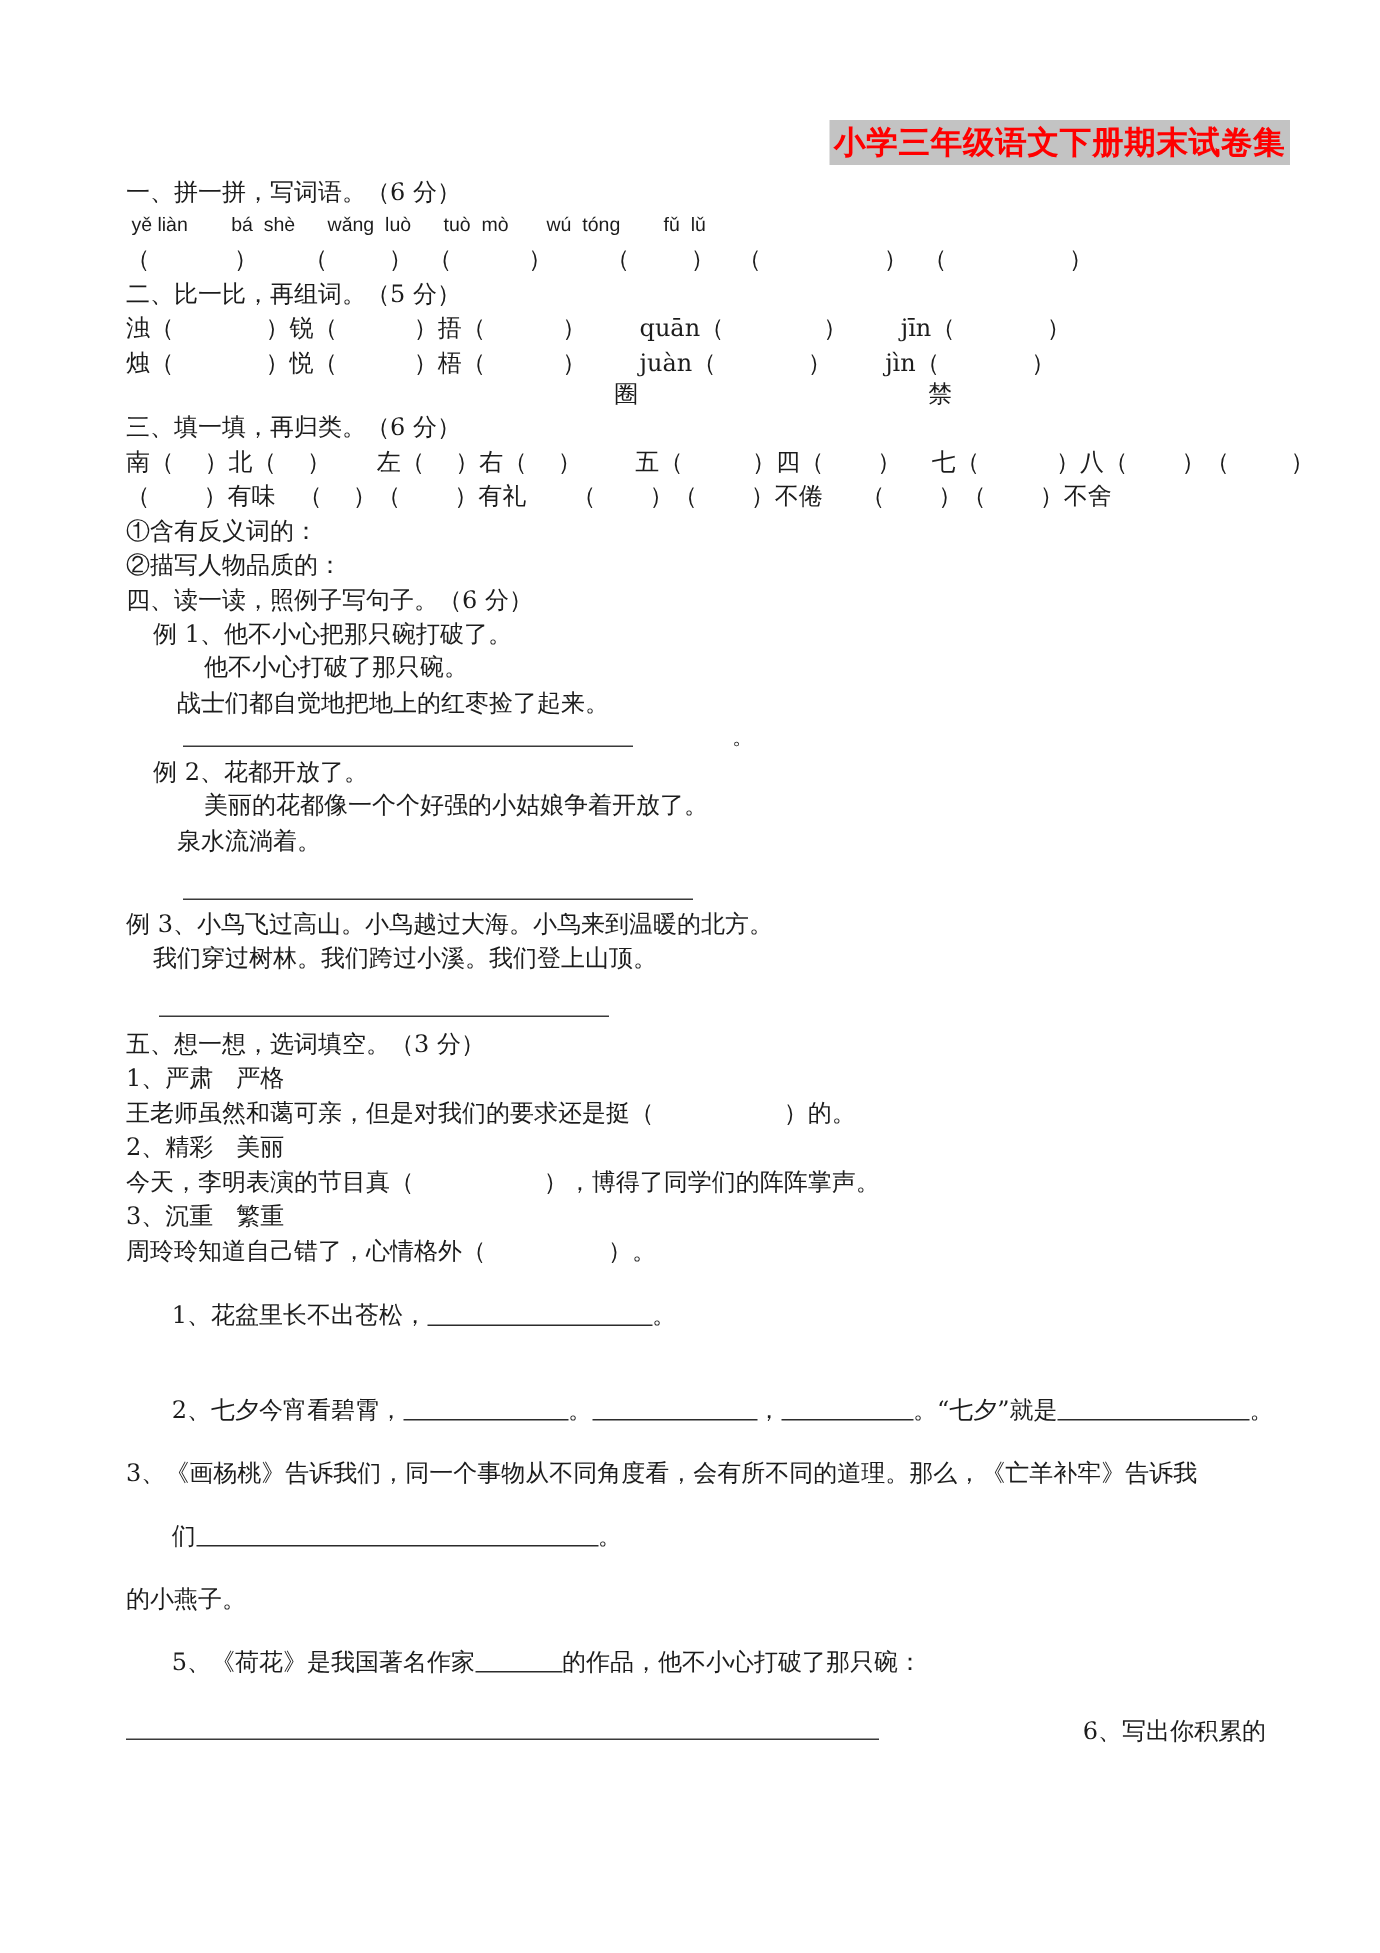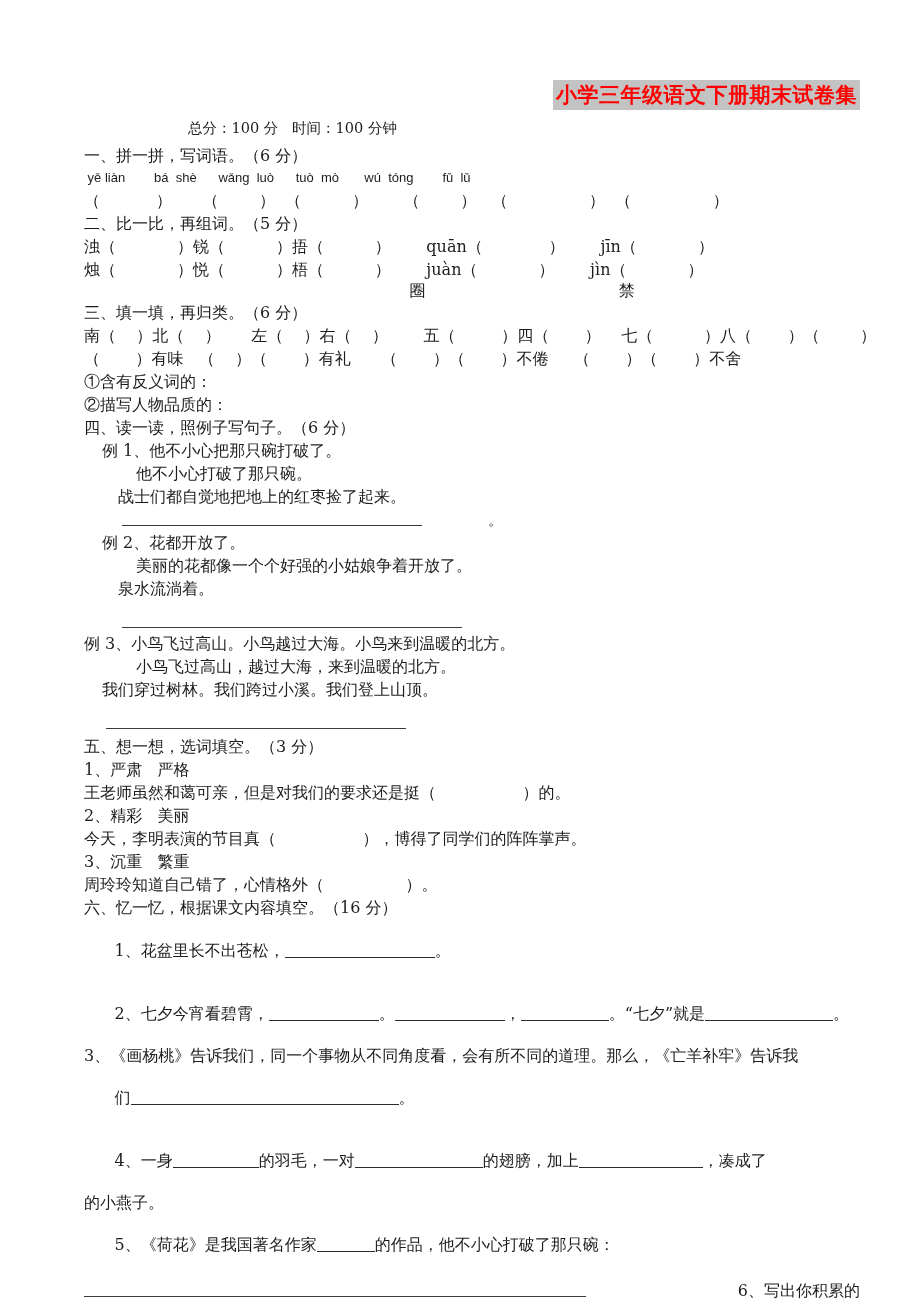--- a/index.html
+++ b/index.html
@@ -93,21 +93,20 @@
   .tight { line-height: 21px; }
 </style>
 </head>
 <body>
 
 <div class="page">
 
   <div class="title-wrap">
     <span class="title">小学三年级语文下册期末试卷集</span>
   </div>
-  <div class="subtitle cn">总分：100 分   时间：100 分钟</div>
 
   <div class="sec">
     <div class="cn">一、拼一拼，写词语。（6 分）</div>
     <div class="py"> yě liàn        bá  shè      wǎng  luò      tuò  mò       wú  tóng        fǔ  lǔ</div>
     <div class="cn">（           ）      （        ）  （          ）       （        ）   （                ）  （                ）</div>
   </div>
 
   <div class="sec">
     <div class="cn">二、比一比，再组词。（5 分）</div>
     <div class="cn">浊（            ）锐（          ）捂（          ）       quān（             ）       jīn（            ）</div>
@@ -135,62 +134,57 @@
     </div>
 
     <div class="cn indent1">例 2、花都开放了。</div>
     <div class="cn indent2">美丽的花都像一个个好强的小姑娘争着开放了。</div>
     <div class="cn indent3">泉水流淌着。</div>
     <div class="ruleline" style="height:32px;">
       <span class="rule" style="position:absolute;left:38px;width:340px;bottom:4px;"></span>
     </div>
 
     <div class="cn">例 3、小鸟飞过高山。小鸟越过大海。小鸟来到温暖的北方。</div>
-    <div class="cn indent2">小鸟飞过高山，越过大海，来到温暖的北方。</div>
     <div class="cn indent1">我们穿过树林。我们跨过小溪。我们登上山顶。</div>
     <div class="ruleline" style="height:34px;">
       <span class="rule" style="position:absolute;left:22px;width:300px;bottom:6px;"></span>
     </div>
   </div>
 
   <div class="sec">
     <div class="cn">五、想一想，选词填空。（3 分）</div>
     <div class="cn">1、严肃   严格</div>
     <div class="cn">王老师虽然和蔼可亲，但是对我们的要求还是挺（                 ）的。</div>
     <div class="cn">2、精彩   美丽</div>
     <div class="cn">今天，李明表演的节目真（                 ），博得了同学们的阵阵掌声。</div>
     <div class="cn">3、沉重   繁重</div>
     <div class="cn">周玲玲知道自己错了，心情格外（                ）。</div>
   </div>
 
   <div class="sec">
-    <div class="cn">六、忆一忆，根据课文内容填空。（16 分）</div>
 
     <div class="cn tight">
       <span>1、花盆里长不出苍松，</span><span class="blank" style="width:150px;"></span><span>。</span>
     </div>
 
     <div class="cn tight">
       <span>2、七夕今宵看碧霄，</span><span class="blank" style="width:110px;"></span><span>。</span><span class="blank" style="width:110px;"></span><span>，</span><span class="blank" style="width:88px;"></span><span>。“七夕”就是</span><span class="blank" style="width:128px;"></span><span>。</span>
     </div>
 
     <div class="cn tight">3、《画杨桃》告诉我们，同一个事物从不同角度看，会有所不同的道理。那么，《亡羊补牢》告诉我</div>
     <div class="cn tight">
       <span>们</span><span class="blank" style="width:268px;"></span><span>。</span>
     </div>
 
-    <div class="cn tight">
-      <span>4、一身</span><span class="blank" style="width:86px;"></span><span>的羽毛，一对</span><span class="blank" style="width:128px;"></span><span>的翅膀，加上</span><span class="blank" style="width:124px;"></span><span>，凑成了</span>
-    </div>
     <div class="cn tight">的小燕子。</div>
 
     <div class="cn tight">
       <span>5、《荷花》是我国著名作家</span><span class="blank" style="width:58px;"></span><span>的作品，他不小心打破了那只碗：</span>
     </div>
 
     <div style="position:relative;height:26px;">
       <span class="rule" style="position:absolute;left:0;width:502px;bottom:5px;"></span>
-      <span class="cn" style="position:absolute;right:0;bottom:0;">6、写出你积累的</span>
+      <span class="cn" style="position:absolute;right:16px;bottom:0;">6、写出你积累的</span>
     </div>
 
   </div>
 
 </div>
 
 </body></html>

